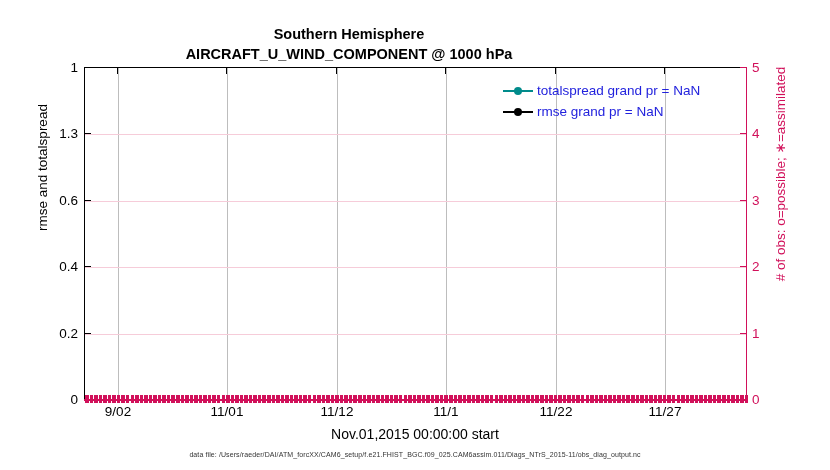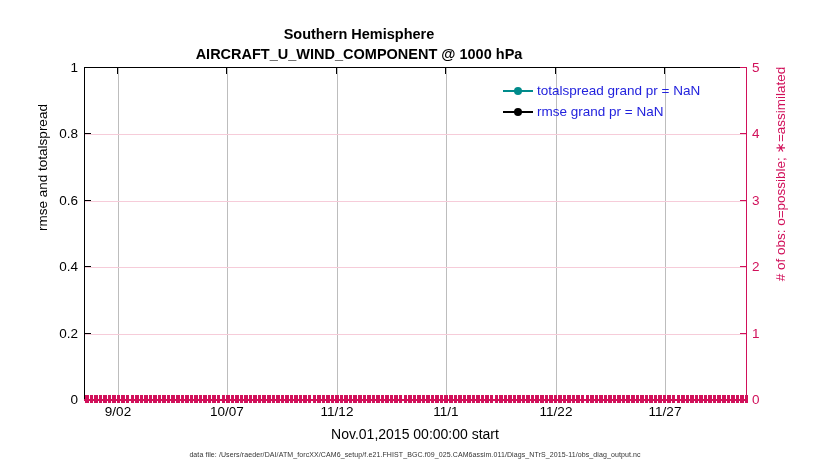--- a/index.html
+++ b/index.html
@@ -21,21 +21,20 @@
     background: #ffffff;
   }
 
   
   .title-block {
     position: absolute;
     left: 0;
     top: 24px;
     width: 698px;
     text-align: center;
-    padding-left: 10px;
   }
   .title-line1 {
     font-size: 14.5px;
     font-weight: bold;
     color: #000000;
     line-height: 20px;
   }
   .title-line2 {
     font-size: 14.5px;
     font-weight: bold;
@@ -296,21 +295,21 @@
   <div class="ylabel-left-wrap" style="top:333px">
     <div class="ylabel-left">0.2</div>
   </div>
   <div class="ylabel-left-wrap" style="top:266px">
     <div class="ylabel-left">0.4</div>
   </div>
   <div class="ylabel-left-wrap" style="top:200px">
     <div class="ylabel-left">0.6</div>
   </div>
   <div class="ylabel-left-wrap" style="top:133px">
-    <div class="ylabel-left">0.8</div>
+    <div class="ylabel-left">1.3</div>
   </div>
   <div class="ylabel-left-wrap" style="top:67px">
     <div class="ylabel-left">1</div>
   </div>
 
   <div class="ylabel-right-wrap" style="top:399px">
     <div class="ylabel-right">0</div>
   </div>
   <div class="ylabel-right-wrap" style="top:333px">
     <div class="ylabel-right">1</div>
@@ -322,21 +321,21 @@
     <div class="ylabel-right">3</div>
   </div>
   <div class="ylabel-right-wrap" style="top:133px">
     <div class="ylabel-right">4</div>
   </div>
   <div class="ylabel-right-wrap" style="top:67px">
     <div class="ylabel-right">5</div>
   </div>
 
   <div class="xlabel" style="left:83px">9/02</div>
-  <div class="xlabel" style="left:192px">10/07</div>
+  <div class="xlabel" style="left:192px">11/01</div>
   <div class="xlabel" style="left:302px">11/12</div>
   <div class="xlabel" style="left:411px">11/1</div>
   <div class="xlabel" style="left:521px">11/22</div>
   <div class="xlabel" style="left:630px">11/27</div>
 
   <div class="baseline-line"></div>
   <div class="obs-strip" id="obs-strip">
       <span class="obs-mark" style="left: 1px;"></span>
       <span class="obs-mark" style="left: 5.55px;"></span>
       <span class="obs-mark" style="left: 10.1px;"></span>

